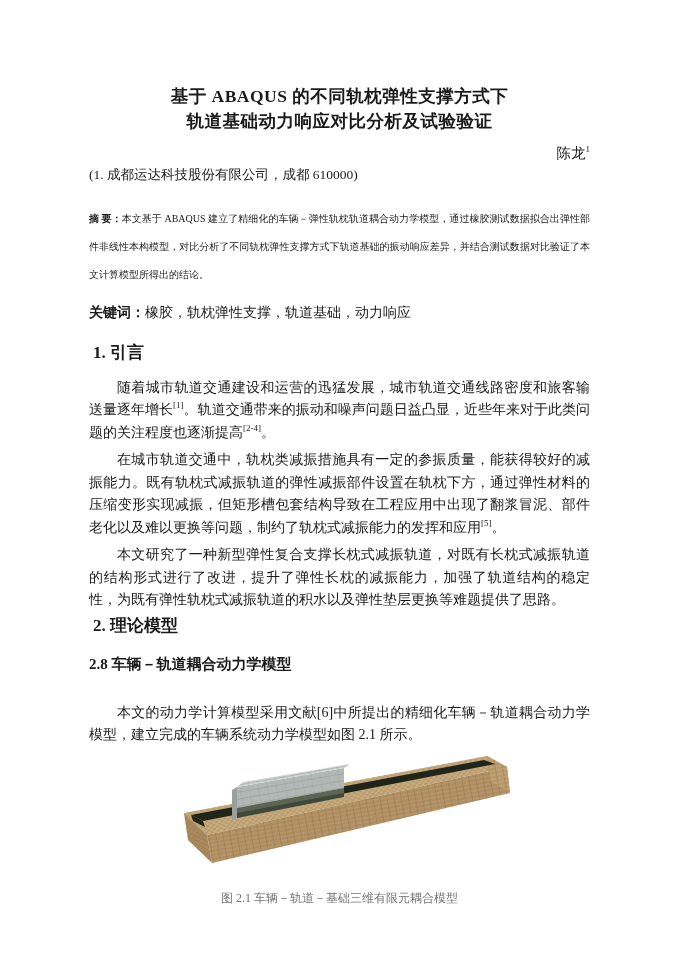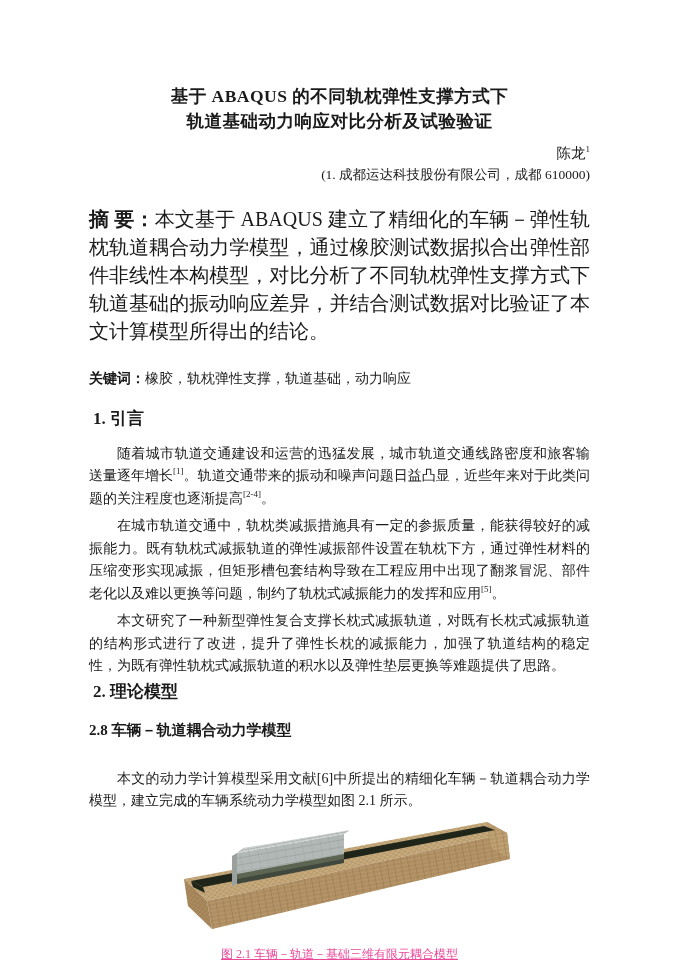--- a/index.html
+++ b/index.html
@@ -9,36 +9,36 @@
     color: #1a1a1a;
     font-family: "Liberation Serif", "DejaVu Serif", serif;
     overflow: hidden;
   }
   .page { position: relative; width: 678px; height: 732px; background: #ffffff; }
   .content { position: absolute; left: 89px; top: 0; width: 501px; }
 
   .title { margin-top: 84px; text-align: center; font-size: 17.5px; line-height: 25px; font-weight: 600; letter-spacing: 0.5px; }
   .author-line { margin-top: 5px; text-align: right; font-size: 14.5px; line-height: 20px; }
   .author-line sup { font-size: 9px; }
-  .affiliation { margin-top: 2px; text-align: right; font-size: 13.5px; line-height: 19px; }
+  .affiliation { margin-top: 2px; text-align: left; font-size: 13.5px; line-height: 19px; }
 
-  .abstract { margin-top: 21px; font-size: 20px; line-height: 28px; text-align: justify; }
+  .abstract { margin-top: 21px; font-size: 10px; line-height: 28px; text-align: justify; }
   .abstract .label, .keywords .label { font-weight: bold; text-align: right; }
   .keywords { margin-top: 0; font-size: 14px; line-height: 28px; }
 
   .h1 { font-size: 17px; font-weight: 600; line-height: 24px; margin: 7px 0 0 4px; }
   .h2 { font-size: 15px; font-weight: bold; line-height: 22px; margin: 15px 0 0 0; }
 
   p.body { font-size: 14px; line-height: 22.5px; text-align: justify; text-indent: 2em; margin: 0; }
   p.body.gap { margin-top: 12px; }
   p.body.gap-s { margin-top: 5px; }
   sup.ref { font-size: 9px; line-height: 0; }
 
   figure { margin: 4px 0 0 0; text-align: center; }
-  figcaption { font-size: 12px; line-height: 16px; margin-top: 3px; color: #ec4899; text-decoration: underline; }
+  figcaption { font-size: 12px; line-height: 16px; margin-top: 13px; color: #737373; }
   .fem-svg { display: inline-block; }
 </style>
 </head>
 <body>
 
 <div class="page">
   <div class="content">
 
     <div class="title">
       <div>基于 ABAQUS 的不同轨枕弹性支撑方式下</div>

